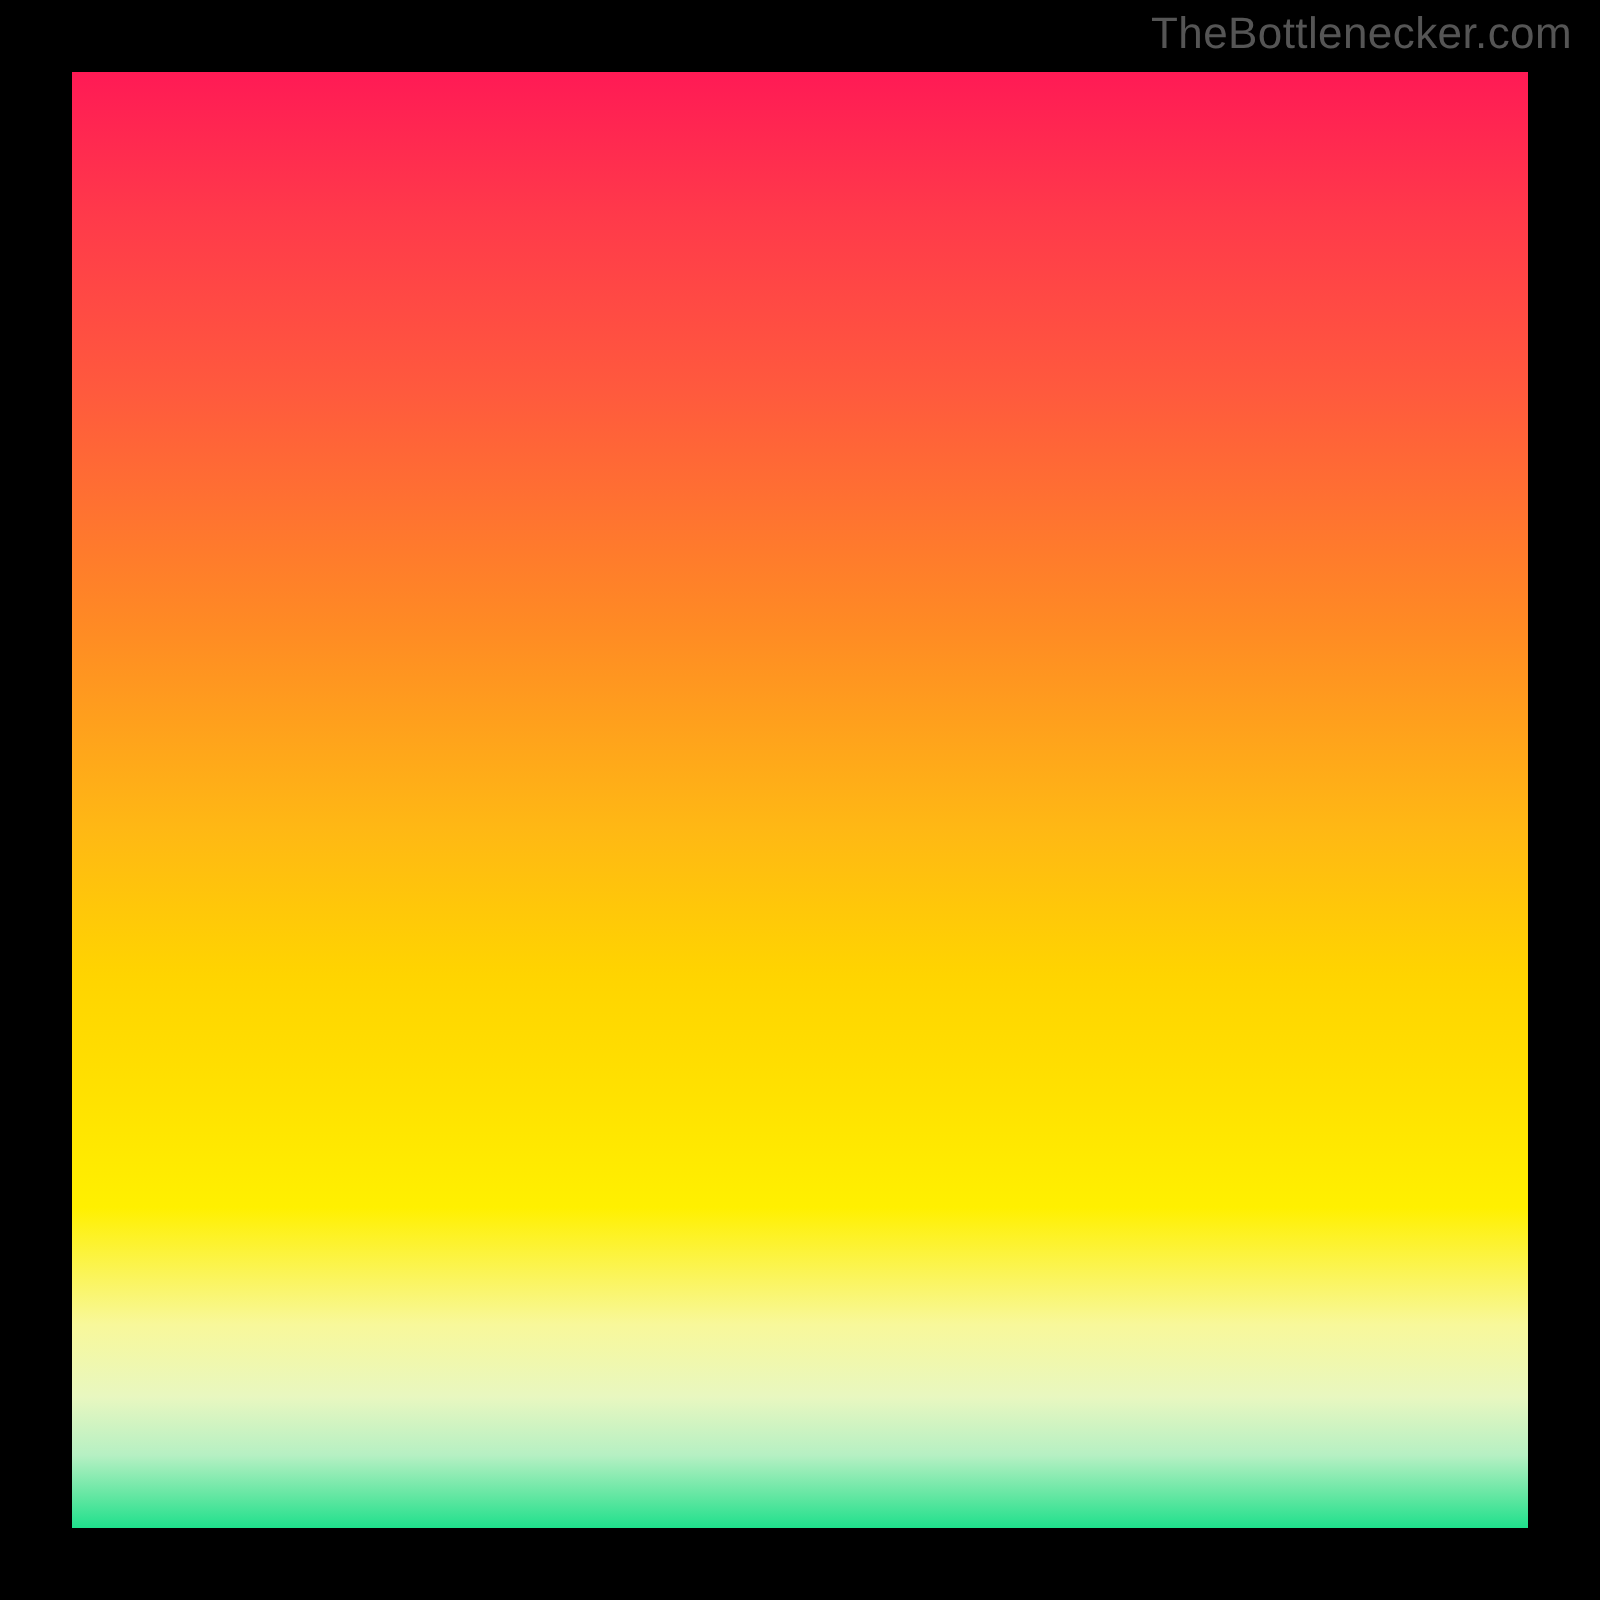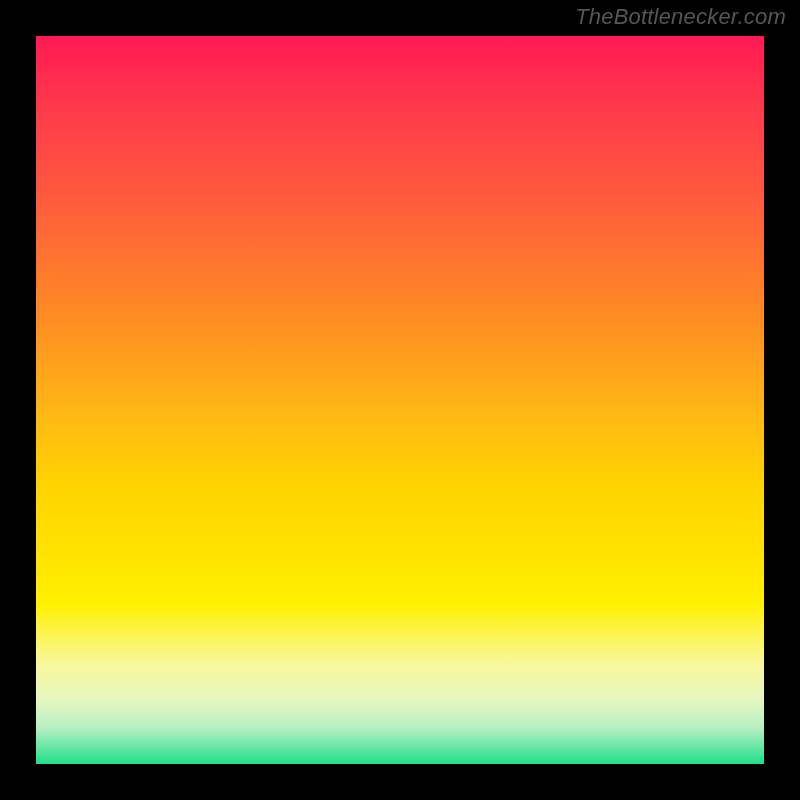--- a/index.html
+++ b/index.html
@@ -8,21 +8,20 @@
     width: 800px;
     height: 800px;
     background: #000;
     font-family: Arial, Helvetica, sans-serif;
     overflow: hidden;
   }
   .chart-wrapper {
     position: relative;
     width: 800px;
     height: 800px;
-    font-style: italic;
   }
   .watermark {
     position: absolute;
     top: 4px;
     right: 14px;
     color: #555;
     font-size: 22px;
     font-weight: 500;
     letter-spacing: 0.2px;
     z-index: 20;

